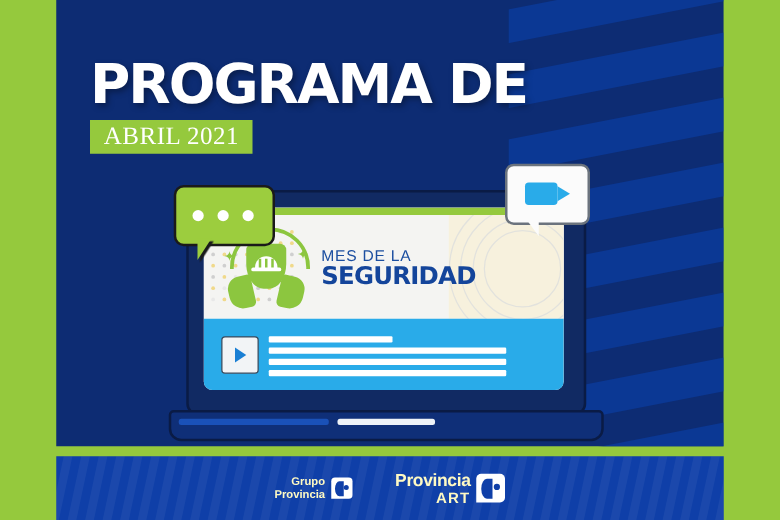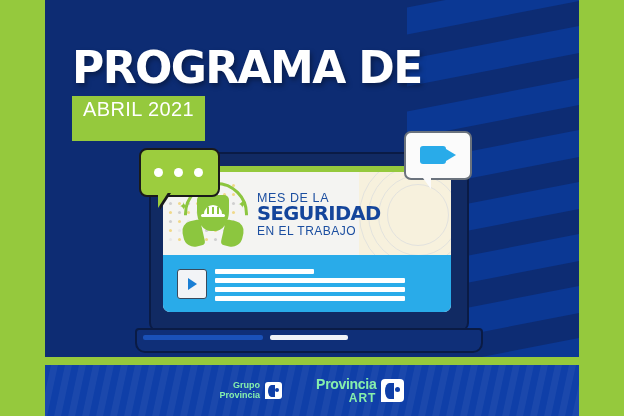--- a/index.html
+++ b/index.html
@@ -18,21 +18,21 @@
   .rightgreen{position:absolute;left:579px;top:0;width:45px;height:416px;background:#95c93d;}
 
   
   .footer{position:absolute;left:45px;top:365px;width:534px;height:51px;background:#0f3fa8;overflow:hidden;}
   .footer .fstripes{position:absolute;inset:0;}
   .footer .fstripes i{position:absolute;top:-12px;width:7px;height:80px;background:rgba(255,255,255,.05);transform:skewX(-12deg);}
   .footer-inner{position:absolute;inset:0;display:flex;align-items:center;justify-content:center;gap:34px;}
 
   
   .logo{display:flex;align-items:center;gap:5px;}
-  .logo .txt{color:#86efac;text-align:right;line-height:1.02;font-weight:bold;}
+  .logo .txt{color:#fef9c3;text-align:right;line-height:1.02;font-weight:bold;}
   .logo.grupo .l1{font-size:9px;}
   .logo.grupo .l2{font-size:9px;}
   .logo.art .l1{font-size:14px;letter-spacing:-.3px;}
   .logo.art .l2{font-size:12px;letter-spacing:1px;}
   .mark{position:relative;background:#fff;}
   .logo.grupo .mark{width:17px;height:17px;border-radius:3px 3px 3px 0;}
   .logo.art .mark{width:23px;height:23px;border-radius:4px 4px 4px 0;}
   .mark::before{content:"";position:absolute;background:#0f3fa8;border-radius:50% 0 0 50%;}
   .logo.grupo .mark::before{left:2.5px;top:2.5px;width:7px;height:12px;}
   .logo.art .mark::before{left:3.5px;top:3.5px;width:9px;height:16px;}
@@ -40,21 +40,21 @@
   .logo.grupo .mark::after{right:3px;top:6px;width:4px;height:4px;}
   .logo.art .mark::after{right:4px;top:8px;width:5px;height:5px;}
 
   
   .heading{position:absolute;left:72px;top:8px;width:420px;margin-top:40px;}
   .heading h1{margin:0;color:#fff;font-weight:bold;font-size:44px;line-height:.93;letter-spacing:-1.6px;
     font-family:"DejaVu Sans","Liberation Sans",sans-serif;
     text-shadow:2px 3px 5px rgba(0,0,0,.35);}
   .heading h1 .ln2{letter-spacing:-2.2px;font-size:45px;display:block;}
   .badge{display:inline-block;margin-top:7px;background:#95c93d;color:#fff;font-size:20px;
-    padding:2px 11px 20px;letter-spacing:.4px;font-family:Liberation Sans, sans-serif;}
+    padding:2px 11px 2px;letter-spacing:.4px;font-family:Liberation Serif, serif;}
 
   
   .laptop{position:absolute;left:135px;top:152px;width:344px;height:200px;}
   .lid{position:absolute;left:14px;top:0;width:316px;height:176px;background:#112a63;border:2px solid #0a1b45;border-radius:9px;}
   .screen{position:absolute;left:12px;top:12px;width:288px;height:146px;border-radius:7px;overflow:hidden;background:#f4f4f2;}
   .scr-top{position:absolute;left:0;top:0;width:100%;height:6px;background:#95c93d;}
   .scr-upper{position:absolute;left:0;top:6px;width:100%;height:83px;background:#f4f4f2;overflow:hidden;}
   .cream{position:absolute;right:0;top:0;width:92px;height:83px;background:#f7f1dd;}
   .arcs{position:absolute;right:-26px;top:-16px;width:118px;height:118px;}
   .arcs i{position:absolute;border:1.4px solid #e2e2dd;border-radius:50%;}
@@ -214,21 +214,20 @@
                     <i style="left:13px"></i>
                   </div>
               </div>
               <span class="spark" style="left:8px;top:22px;">✦</span>
               <span class="spark" style="right:8px;top:20px;">✦</span>
               <span class="spark" style="left:16px;top:12px;font-size:7px;">✦</span>
             </div>
             <div class="ctext">
               <div class="t1">MES DE LA</div>
               <div class="t3">SEGURIDAD</div>
-              <div class="t4">EN EL TRABAJO</div>
             </div>
           </div>
         </div>
 
         <div class="scr-lower">
           <div class="playbox"></div>
           <div class="lines" id="lines">
               <i style="width: 52%;"></i>
               <i style="width: 100%;"></i>
               <i style="width: 100%;"></i>

